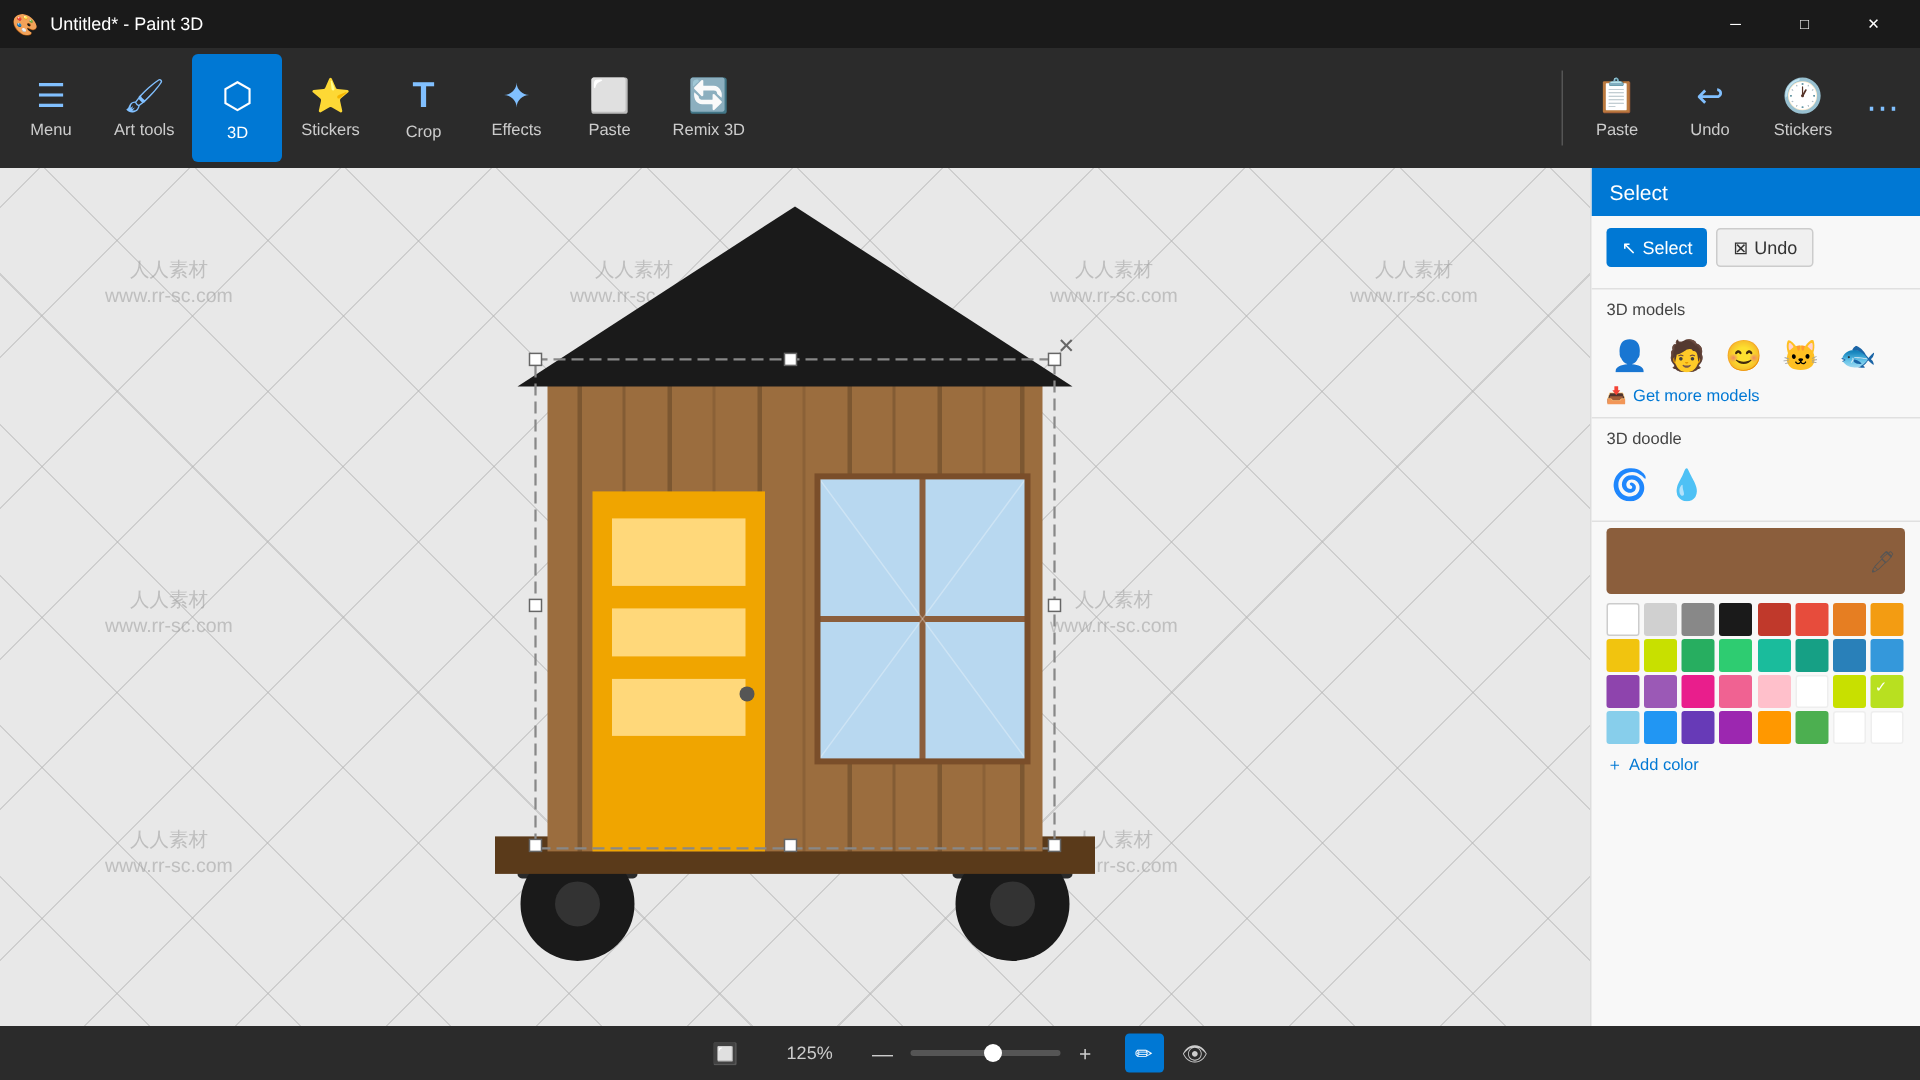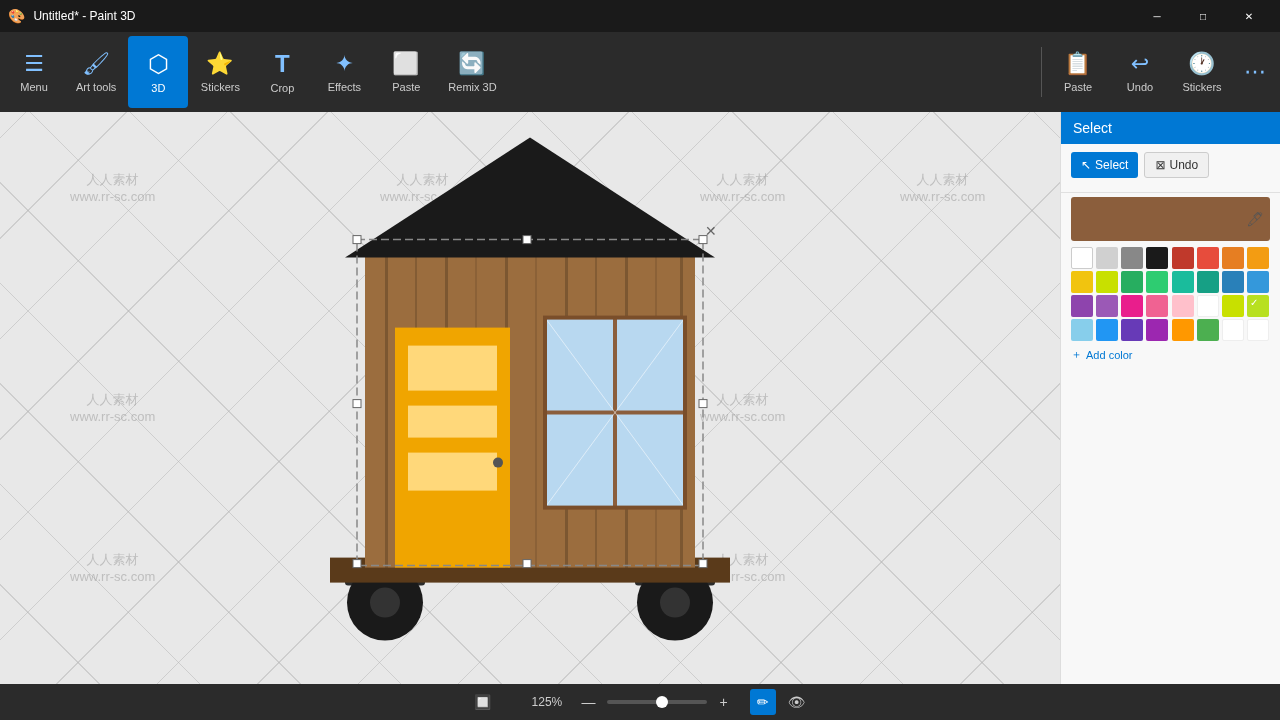--- a/index.html
+++ b/index.html
@@ -216,21 +216,20 @@
       display: flex;
       align-items: center;
       justify-content: center;
       gap: 8px;
       padding: 0 20px;
     }
     .zoom-text {
       color: #ccc;
       font-size: 12px;
       min-width: 45px;
-      text-align: center;
     }
     .zoom-slider-track {
       width: 100px;
       height: 4px;
       background: #555;
       border-radius: 2px;
       position: relative;
       cursor: pointer;
     }
     .zoom-slider-thumb {
@@ -409,22 +408,43 @@
           <span>↖</span>
           <span>Select</span>
         </button>
         <button class="select-btn inactive">
           <span>⊠</span>
           <span>Undo</span>
         </button>
       </div>
     </div>
 
-
-
+    <div class="panel-section">
+      <div class="panel-section-title">3D models</div>
+      <div class="models-grid">
+        <div class="model-icon">👤</div>
+        <div class="model-icon">🧑</div>
+        <div class="model-icon">😊</div>
+        <div class="model-icon">🐱</div>
+        <div class="model-icon">🐟</div>
+      </div>
+      <div class="get-more">
+        <span>📥</span>
+        <span>Get more models</span>
+      </div>
+    </div>
+
+
+    <div class="panel-section">
+      <div class="panel-section-title">3D doodle</div>
+      <div class="doodle-grid">
+        <div class="model-icon" style="color:#2196f3;">🌀</div>
+        <div class="model-icon" style="color:#2196f3;">💧</div>
+      </div>
+    </div>
 
 
     <div class="color-swatch-large" style="background: #8B5E3C;">
       <span class="eyedropper">🖊</span>
     </div>
 
     <div class="color-palette">
       <div class="color-cell" style="background:#ffffff; border:1px solid #ccc;"></div>
       <div class="color-cell" style="background:#d0d0d0;"></div>
       <div class="color-cell" style="background:#888888;"></div>

